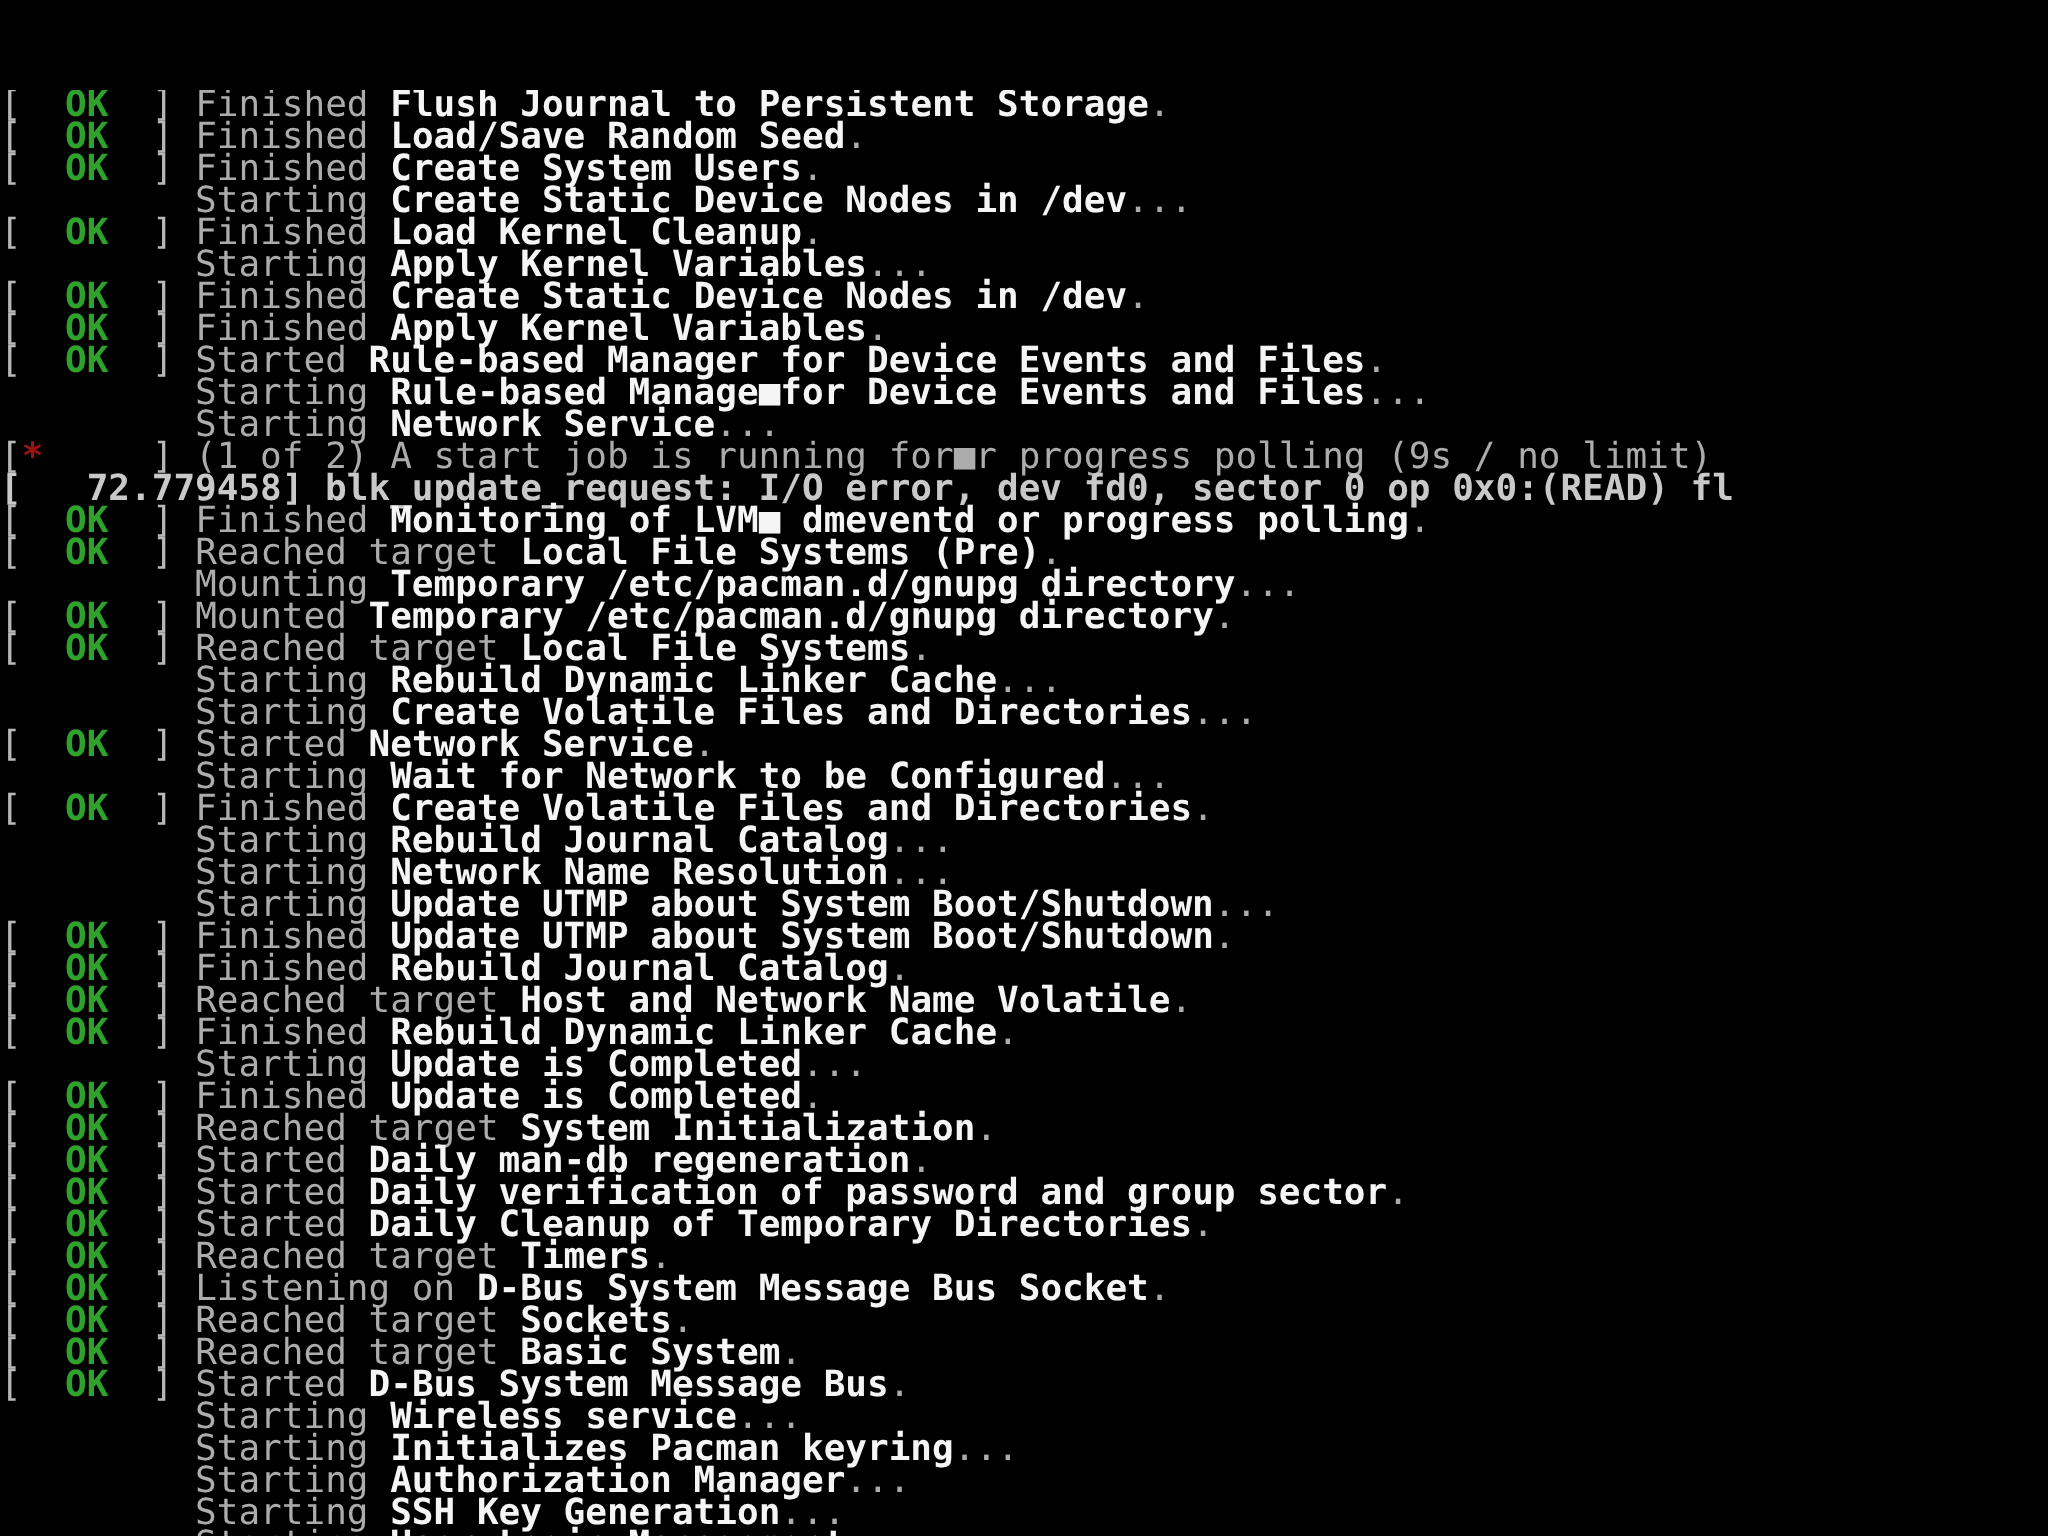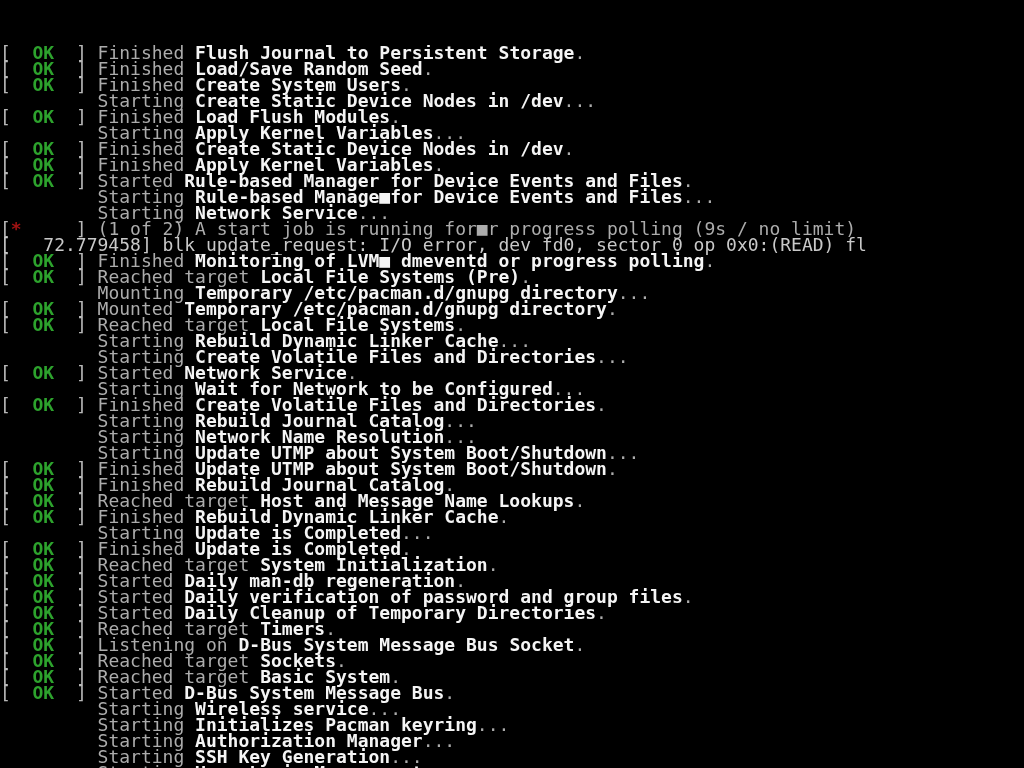--- a/index.html
+++ b/index.html
@@ -25,40 +25,40 @@
     line-height: 16px;
     margin-top: 45px;
   }
   .line { white-space: pre; height: 16px; color: var(--normal); }
   .bracket { color: var(--bracket); }
   .ok { color: var(--ok); font-weight: bold; }
   .star { color: var(--star); font-weight: bold; }
   .verb { color: var(--normal); }
   .desc { color: var(--bold); font-weight: bold; }
   .spin { color: var(--normal); }
-  .kernel { color: var(--kernel); }
+  .kernel { color: var(--kernel); font-weight: bold; }
   .cursor {
     position: absolute;
     left: 0;
     top: 764px;
     width: 8px;
     height: 3px;
     background: var(--cursor);
   }
 </style>
 </head>
 <body>
 
 <div class="screen">
   <div id="lines">
       <div class="line"><span class="bracket">[  </span><span class="ok">OK</span><span class="bracket">  ] </span><span class="verb">Finished </span><span class="desc">Flush Journal to Persistent Storage</span><span class="verb">.</span></div>
       <div class="line"><span class="bracket">[  </span><span class="ok">OK</span><span class="bracket">  ] </span><span class="verb">Finished </span><span class="desc">Load/Save Random Seed</span><span class="verb">.</span></div>
       <div class="line"><span class="bracket">[  </span><span class="ok">OK</span><span class="bracket">  ] </span><span class="verb">Finished </span><span class="desc">Create System Users</span><span class="verb">.</span></div>
       <div class="line"><span class="verb">         </span><span class="verb">Starting </span><span class="desc">Create Static Device Nodes in /dev</span><span class="verb">...</span></div>
-      <div class="line"><span class="bracket">[  </span><span class="ok">OK</span><span class="bracket">  ] </span><span class="verb">Finished </span><span class="desc">Load Flush Modules</span><span class="verb">.</span></div>
+      <div class="line"><span class="bracket">[  </span><span class="ok">OK</span><span class="bracket">  ] </span><span class="verb">Finished </span><span class="desc">Load Kernel Cleanup</span><span class="verb">.</span></div>
       <div class="line"><span class="verb">         </span><span class="verb">Starting </span><span class="desc">Apply Kernel Variables</span><span class="verb">...</span></div>
       <div class="line"><span class="bracket">[  </span><span class="ok">OK</span><span class="bracket">  ] </span><span class="verb">Finished </span><span class="desc">Create Static Device Nodes in /dev</span><span class="verb">.</span></div>
       <div class="line"><span class="bracket">[  </span><span class="ok">OK</span><span class="bracket">  ] </span><span class="verb">Finished </span><span class="desc">Apply Kernel Variables</span><span class="verb">.</span></div>
       <div class="line"><span class="bracket">[  </span><span class="ok">OK</span><span class="bracket">  ] </span><span class="verb">Started </span><span class="desc">Rule-based Manager for Device Events and Files</span><span class="verb">.</span></div>
       <div class="line"><span class="verb">         </span><span class="verb">Starting </span><span class="desc">Rule-based Manage■for Device Events and Files</span><span class="verb">...</span></div>
       <div class="line"><span class="verb">         </span><span class="verb">Starting </span><span class="desc">Network Service</span><span class="verb">...</span></div>
       <div class="line"><span class="bracket">[</span><span class="star">*</span><span class="bracket">     ] </span><span class="spin">(1 of 2) A start job is running for■r progress polling (9s / no limit)</span></div>
       <div class="line"><span class="kernel">[   72.779458]</span><span class="kernel"> blk_update_request: I/O error, dev fd0, sector 0 op 0x0:(READ) fl</span></div>
       <div class="line"><span class="bracket">[  </span><span class="ok">OK</span><span class="bracket">  ] </span><span class="verb">Finished </span><span class="desc">Monitoring of LVM■ dmeventd or progress polling</span><span class="verb">.</span></div>
       <div class="line"><span class="bracket">[  </span><span class="ok">OK</span><span class="bracket">  ] </span><span class="verb">Reached target </span><span class="desc">Local File Systems (Pre)</span><span class="verb">.</span></div>
@@ -68,27 +68,27 @@
       <div class="line"><span class="verb">         </span><span class="verb">Starting </span><span class="desc">Rebuild Dynamic Linker Cache</span><span class="verb">...</span></div>
       <div class="line"><span class="verb">         </span><span class="verb">Starting </span><span class="desc">Create Volatile Files and Directories</span><span class="verb">...</span></div>
       <div class="line"><span class="bracket">[  </span><span class="ok">OK</span><span class="bracket">  ] </span><span class="verb">Started </span><span class="desc">Network Service</span><span class="verb">.</span></div>
       <div class="line"><span class="verb">         </span><span class="verb">Starting </span><span class="desc">Wait for Network to be Configured</span><span class="verb">...</span></div>
       <div class="line"><span class="bracket">[  </span><span class="ok">OK</span><span class="bracket">  ] </span><span class="verb">Finished </span><span class="desc">Create Volatile Files and Directories</span><span class="verb">.</span></div>
       <div class="line"><span class="verb">         </span><span class="verb">Starting </span><span class="desc">Rebuild Journal Catalog</span><span class="verb">...</span></div>
       <div class="line"><span class="verb">         </span><span class="verb">Starting </span><span class="desc">Network Name Resolution</span><span class="verb">...</span></div>
       <div class="line"><span class="verb">         </span><span class="verb">Starting </span><span class="desc">Update UTMP about System Boot/Shutdown</span><span class="verb">...</span></div>
       <div class="line"><span class="bracket">[  </span><span class="ok">OK</span><span class="bracket">  ] </span><span class="verb">Finished </span><span class="desc">Update UTMP about System Boot/Shutdown</span><span class="verb">.</span></div>
       <div class="line"><span class="bracket">[  </span><span class="ok">OK</span><span class="bracket">  ] </span><span class="verb">Finished </span><span class="desc">Rebuild Journal Catalog</span><span class="verb">.</span></div>
-      <div class="line"><span class="bracket">[  </span><span class="ok">OK</span><span class="bracket">  ] </span><span class="verb">Reached target </span><span class="desc">Host and Message Name Lookups</span><span class="verb">.</span></div>
+      <div class="line"><span class="bracket">[  </span><span class="ok">OK</span><span class="bracket">  ] </span><span class="verb">Reached target </span><span class="desc">Host and Network Name Volatile</span><span class="verb">.</span></div>
       <div class="line"><span class="bracket">[  </span><span class="ok">OK</span><span class="bracket">  ] </span><span class="verb">Finished </span><span class="desc">Rebuild Dynamic Linker Cache</span><span class="verb">.</span></div>
       <div class="line"><span class="verb">         </span><span class="verb">Starting </span><span class="desc">Update is Completed</span><span class="verb">...</span></div>
       <div class="line"><span class="bracket">[  </span><span class="ok">OK</span><span class="bracket">  ] </span><span class="verb">Finished </span><span class="desc">Update is Completed</span><span class="verb">.</span></div>
       <div class="line"><span class="bracket">[  </span><span class="ok">OK</span><span class="bracket">  ] </span><span class="verb">Reached target </span><span class="desc">System Initialization</span><span class="verb">.</span></div>
       <div class="line"><span class="bracket">[  </span><span class="ok">OK</span><span class="bracket">  ] </span><span class="verb">Started </span><span class="desc">Daily man-db regeneration</span><span class="verb">.</span></div>
-      <div class="line"><span class="bracket">[  </span><span class="ok">OK</span><span class="bracket">  ] </span><span class="verb">Started </span><span class="desc">Daily verification of password and group files</span><span class="verb">.</span></div>
+      <div class="line"><span class="bracket">[  </span><span class="ok">OK</span><span class="bracket">  ] </span><span class="verb">Started </span><span class="desc">Daily verification of password and group sector</span><span class="verb">.</span></div>
       <div class="line"><span class="bracket">[  </span><span class="ok">OK</span><span class="bracket">  ] </span><span class="verb">Started </span><span class="desc">Daily Cleanup of Temporary Directories</span><span class="verb">.</span></div>
       <div class="line"><span class="bracket">[  </span><span class="ok">OK</span><span class="bracket">  ] </span><span class="verb">Reached target </span><span class="desc">Timers</span><span class="verb">.</span></div>
       <div class="line"><span class="bracket">[  </span><span class="ok">OK</span><span class="bracket">  ] </span><span class="verb">Listening on </span><span class="desc">D-Bus System Message Bus Socket</span><span class="verb">.</span></div>
       <div class="line"><span class="bracket">[  </span><span class="ok">OK</span><span class="bracket">  ] </span><span class="verb">Reached target </span><span class="desc">Sockets</span><span class="verb">.</span></div>
       <div class="line"><span class="bracket">[  </span><span class="ok">OK</span><span class="bracket">  ] </span><span class="verb">Reached target </span><span class="desc">Basic System</span><span class="verb">.</span></div>
       <div class="line"><span class="bracket">[  </span><span class="ok">OK</span><span class="bracket">  ] </span><span class="verb">Started </span><span class="desc">D-Bus System Message Bus</span><span class="verb">.</span></div>
       <div class="line"><span class="verb">         </span><span class="verb">Starting </span><span class="desc">Wireless service</span><span class="verb">...</span></div>
       <div class="line"><span class="verb">         </span><span class="verb">Starting </span><span class="desc">Initializes Pacman keyring</span><span class="verb">...</span></div>
       <div class="line"><span class="verb">         </span><span class="verb">Starting </span><span class="desc">Authorization Manager</span><span class="verb">...</span></div>
       <div class="line"><span class="verb">         </span><span class="verb">Starting </span><span class="desc">SSH Key Generation</span><span class="verb">...</span></div>

